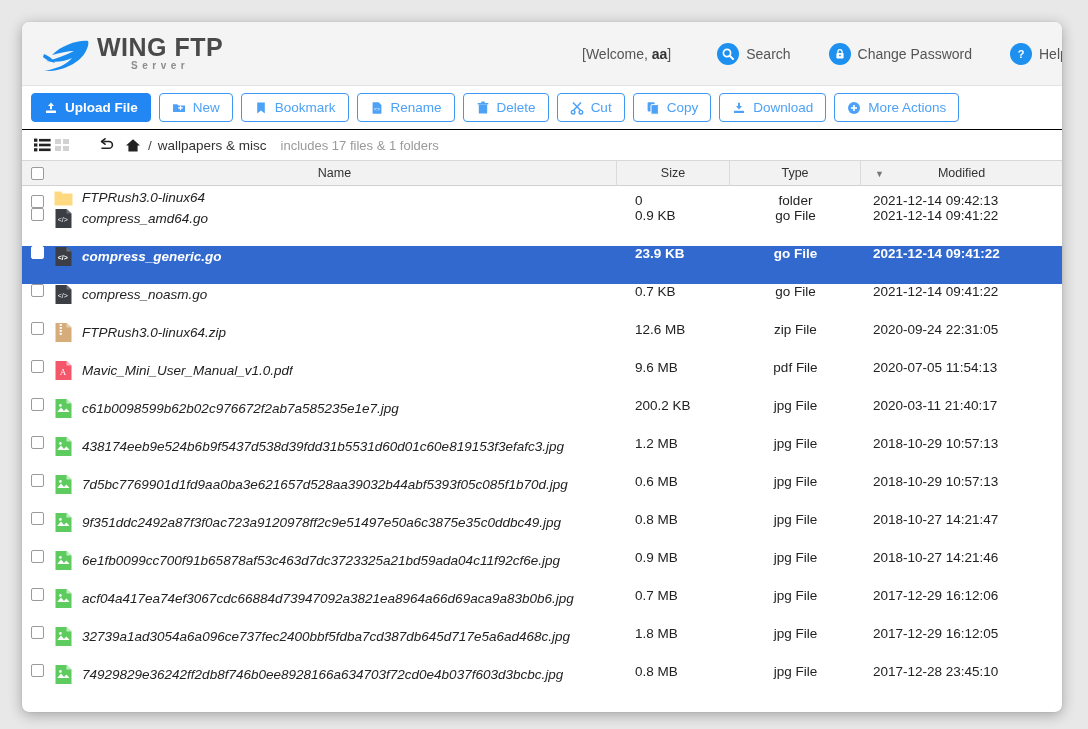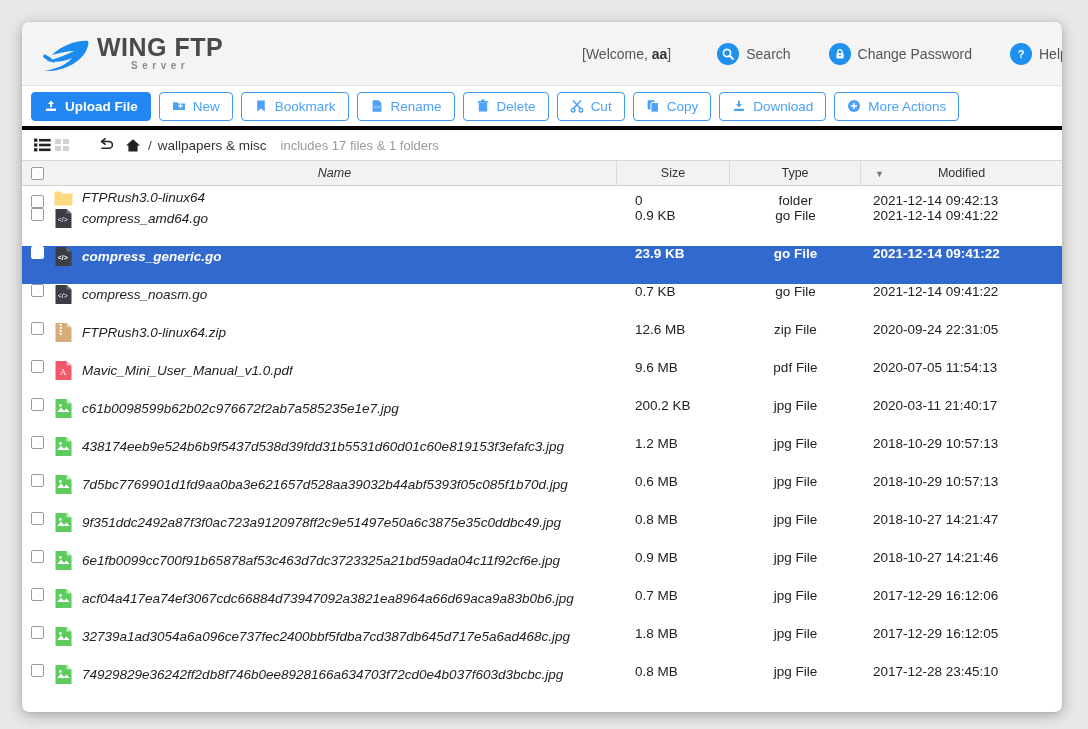--- a/index.html
+++ b/index.html
@@ -92,21 +92,21 @@
   .hicon svg { display: block; }
 
   
   #toolbar {
     height: 44px;
     background: #ffffff;
     display: flex;
     align-items: center;
     padding: 0 0 0 9px;
     gap: 8px;
-    border-bottom: 4px solid #000000;
+    border-bottom: 1px solid #000000;
   }
   .tbtn {
     height: 29px;
     display: flex;
     align-items: center;
     gap: 7px;
     padding: 0 12px;
     border: 1px solid #3f97f6;
     border-radius: 4px;
     background: #fff;
@@ -163,21 +163,21 @@
   .th {
     height: 26px;
     display: flex;
     align-items: center;
     justify-content: center;
     border-right: 1px solid #dadada;
     cursor: pointer;
     position: relative;
   }
   .th-check { width: 31px; border-right: none; justify-content: center; }
-  .th-name { flex: 1; font-style: italic; }
+  .th-name { flex: 1; }
   .th-size { width: 113px; }
   .th-type { width: 131px; }
   .th-mod  { width: 201px; border-right: none; gap: 20px; }
   .sortarrow {
     color: #777;
     font-size: 9px;
     position: absolute;
     left: 14px;
     top: 9px;
   }

